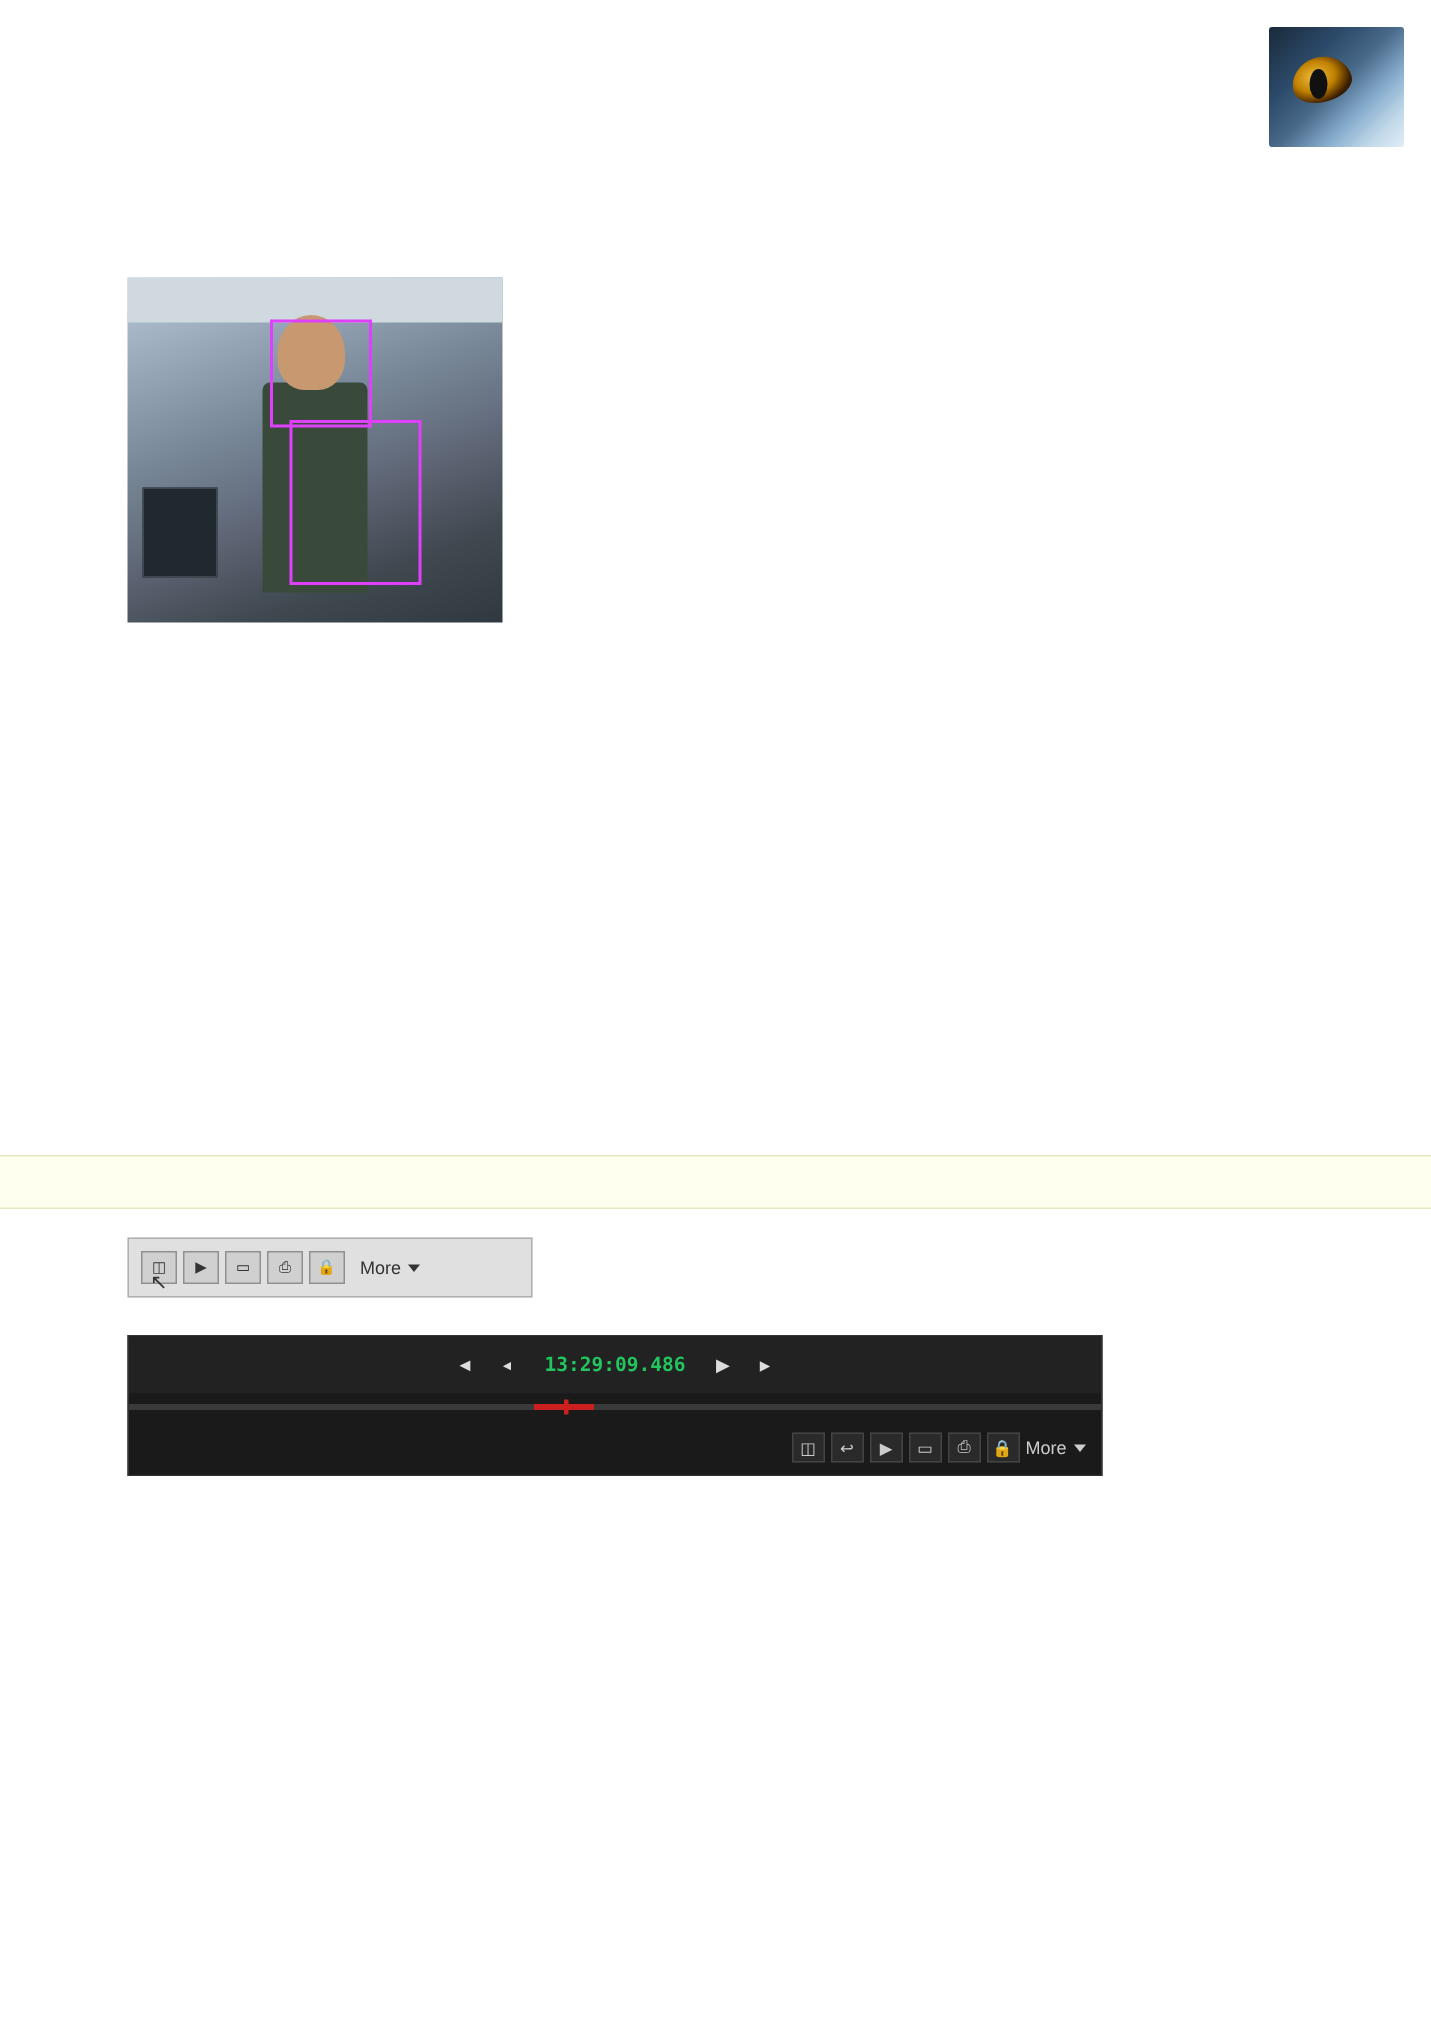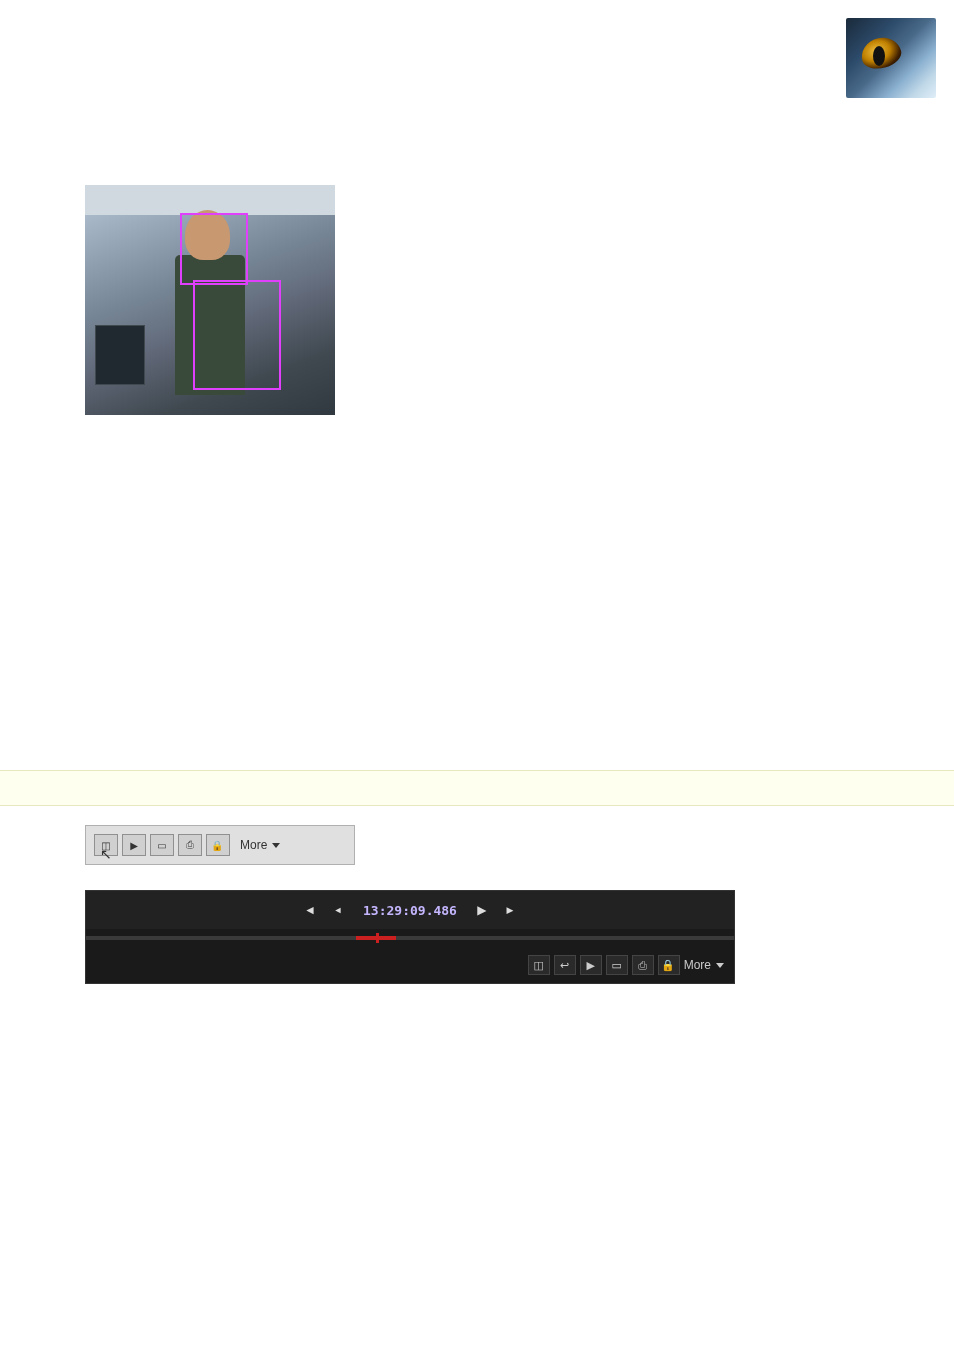--- a/index.html
+++ b/index.html
@@ -202,21 +202,21 @@
       width: 22px;
       height: 22px;
       display: flex;
       align-items: center;
       justify-content: center;
       cursor: pointer;
       color: #ddd;
       font-size: 12px;
     }
     .vc-timestamp {
-      color: #c4b5fd;
+      color: #22c55e;
       font-size: 13px;
       font-weight: bold;
       font-family: monospace;
       padding: 0 8px;
     }
     .vc-track-area {
       height: 18px;
       background: #1a1a1a;
       position: relative;
       display: flex;

